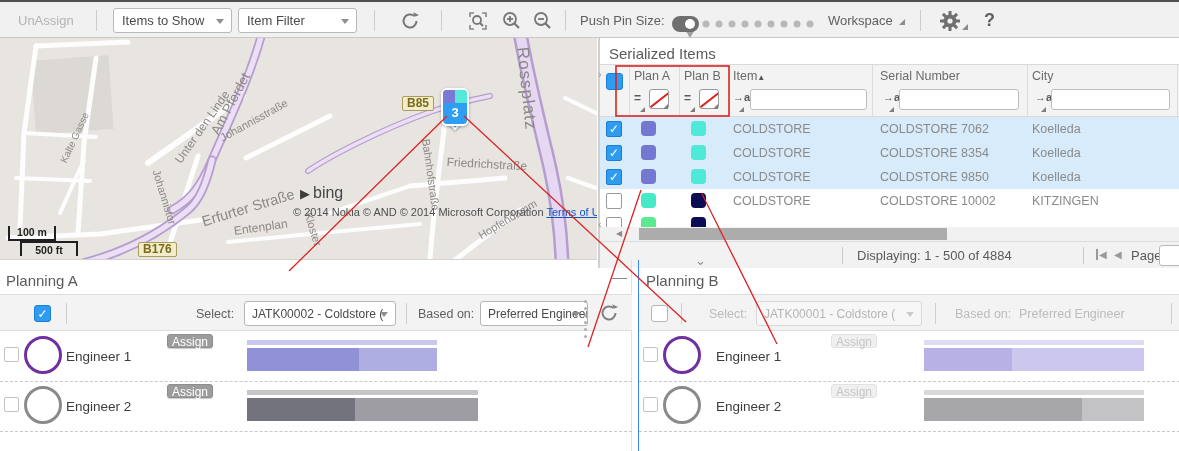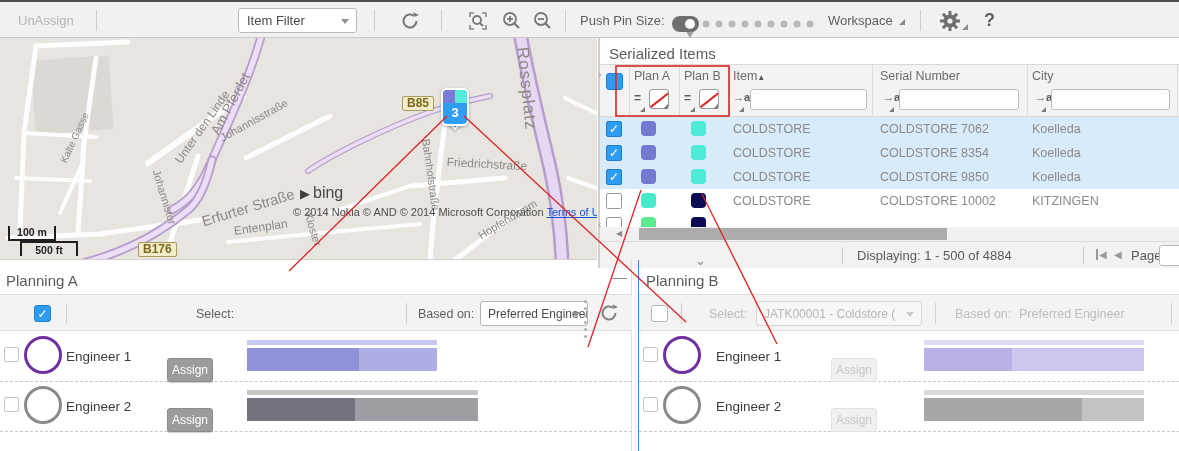--- a/index.html
+++ b/index.html
@@ -114,21 +114,21 @@
   .pl-sep { position:absolute; top:8px; width:1px; height:21px; background:#cfcfcf; }
   .dots { position:absolute; display:flex; flex-direction:column; gap:4px; }
   .dots i { width:3px; height:3px; border-radius:50%; background:#aeaeae; }
 
   .eng-row { position:absolute; height:50px; border-bottom:1px dashed #c8c8c8; }
   .eng-cb { position:absolute; left:4px; top:15px; width:15px; height:15px;
     border:1px solid #c3c3c3; background:#fff; border-radius:2px; }
   .avatar { position:absolute; top:4px; width:38px; height:38px; border-radius:50%;
     background:#fff; border:3px solid #888; }
   .eng-name { position:absolute; top:17px; font-size:13.5px; color:#3c3c3c; }
-  .assign-btn { position:absolute; top:26px; width:46px; height:24px; border-radius:3px;
+  .assign-btn { position:absolute; top:2px; width:46px; height:14px; border-radius:3px;
     background:#9c9c9c; border:1px solid #8d8d8d; color:#fff; font-size:12px;
     font-family:"Liberation Sans",sans-serif; box-shadow:0 1px 1px rgba(0,0,0,.2); }
   [data-enabled="false"] .assign-btn { background:#f0f0f0; border-color:#e2e2e2;
     color:#c6c6c6; box-shadow:none; }
   .bar-wrap { position:absolute; top:8px; }
   .bar-strip { height:5px; }
   .bar-main { margin-top:3px; height:23px; display:flex; }
 
   
   #split-chev { left:695px; top:253px; font-size:13px; color:#8a8a8a; }
@@ -137,20 +137,24 @@
 </style>
 </head>
 <body>
 
 <div id="app">
 
   <div id="toolbar" class="abs">
     <div class="tb-label tb-btn-disabled" style="left:18px;text-align:right;">UnAssign</div>
     <div class="tb-sep" style="left:96px;"></div>
 
+    <div class="dd" style="left:113px; width:119px;">
+      <span>Items to Show</span>
+      <span class="caret"></span>
+    </div>
     <div class="dd" style="left:238px; width:119px;">
       <span>Item Filter</span>
       <span class="caret"></span>
     </div>
 
     <div class="tb-sep" style="left:374px;"></div>
 
     <svg class="icon-svg" style="left:399px; top:8px;" width="22" height="22" viewBox="0 0 22 22">
       <path d="M17.5 11 a6.5 6.5 0 1 1 -2.2-4.9" fill="none" stroke="#777" stroke-width="2"></path>
       <path d="M14.2 2.2 l1.6 4.6 4.2-1.8 z" fill="#777"></path>
@@ -391,20 +395,24 @@
   <div id="split-chev" class="abs">⌄</div>
   <div id="collapse-minus" class="abs">—</div>
 
   <div class="abs" style="left:0; top:260px; width:632px; height:191px; border-right:1px solid #e0e0e0;" data-enabled="true">
     <div class="pl-title" style="left:6px; top:12px;">Planning A</div>
 
     <div class="pl-toolbar" style="left:0; top:34px; width:632px;">
       <div class="pl-cb" style="left:34px;" data-checked="true"></div>
       <div class="pl-sep" style="left:66px;"></div>
       <div class="pl-label" style="left:196px;">Select:</div>
+      <div class="pl-dd" style="left:244px; width:152px;">
+        <span>JATK00002 - Coldstore (</span>
+        <span class="caret"></span>
+      </div>
       <div class="pl-sep" style="left:406px;"></div>
       <div class="pl-label" style="left:418px;">Based on:</div>
       <div class="pl-dd" style="left:480px; width:108px;">
         <span>Preferred Engineer</span>
         <span class="caret"></span>
       </div>
       <div class="dots" style="left:584px; top:5px;">
         <i></i>
           <i></i>
           <i></i>

